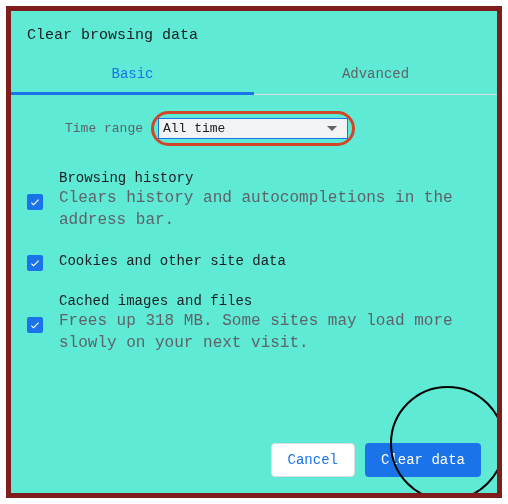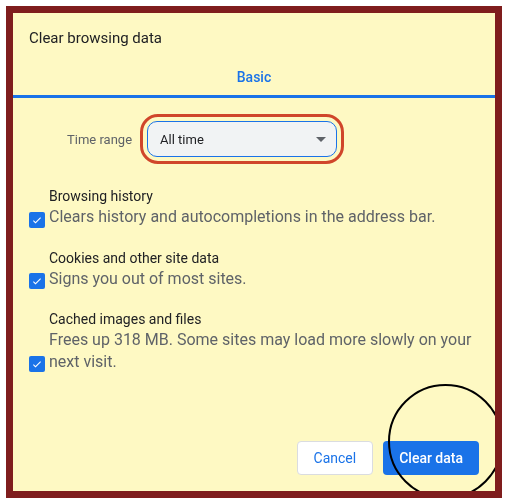--- a/index.html
+++ b/index.html
@@ -9,23 +9,24 @@
     font-size: 13px;
     color: #202124;
     background: #fff;
     width: 508px;
     height: 504px;
     position: relative;
   }
   .dialog {
     position: absolute;
     left: 6px; top: 6px; right: 6px; bottom: 6px;
-    border: 7px solid #7f1d1d;
-    background: #fef9c3;
+    border: 5px solid #7f1d1d;
+    background: #5eead4;
     overflow: hidden;
+    font-family: Liberation Mono, monospace;
   }
   .title {
     font-size: 15px;
     padding: 16px 16px 12px 16px;
   }
   .tabbar {
     display: flex;
     border-bottom: 1px solid #dadce0;
     position: relative;
     justify-content: flex-end;
@@ -69,39 +70,39 @@
     position: relative;
     padding: 4px;
     border: 3px solid #d0462a;
     border-radius: 18px;
   }
   .dropdown {
     display: flex;
     align-items: center;
     justify-content: space-between;
     width: 190px;
-    height: 36px;
-    padding: 0 10px 0 12px;
+    height: 21px;
+    padding: 0 10px 0 4px;
     border: 1px solid #1a73e8;
-    border-radius: 10px;
+    border-radius: 0;
     background: #f1f3f4;
     font-size: 13px;
     color: #202124;
     cursor: pointer;
   }
   .dropdown .chev {
     width: 0; height: 0;
     border-left: 5px solid transparent;
     border-right: 5px solid transparent;
     border-top: 5px solid #5f6368;
   }
   .option {
     display: flex;
-    align-items: flex-end;
-    gap: 4px;
+    align-items: center;
+    gap: 16px;
     margin-bottom: 22px;
   }
   .checkbox {
     width: 16px; height: 16px;
     background: #1a73e8;
     border-radius: 2px;
     display: flex;
     align-items: center;
     justify-content: center;
     margin-top: 2px;
@@ -163,20 +164,23 @@
 </style>
 </head>
 <body>
 
 <div class="dialog">
   <div class="title">Clear browsing data</div>
 
   <div class="tabbar">
     <div class="tab active">
       <span>Basic</span>
+    </div>
+    <div class="tab">
+      <span>Advanced</span>
     </div>
   </div>
 
   <div class="content">
     <div class="timerow">
       <span class="timelabel">Time range</span>
       <div class="dropdown-highlight">
         <div class="dropdown">
           <span>All time</span>
           <span class="chev"></span>
@@ -197,21 +201,20 @@
     </div>
 
     <div class="option">
       <div class="checkbox">
         <svg width="12" height="12" viewBox="0 0 24 24">
             <path fill="#fff" d="M9 16.2l-3.5-3.5L4 14.2l5 5 11-11-1.5-1.5z"></path>
           </svg>
       </div>
       <div class="opt-text">
         <div class="opt-title">Cookies and other site data</div>
-        <div class="opt-desc">Signs you out of most sites.</div>
       </div>
     </div>
 
     <div class="option">
       <div class="checkbox">
         <svg width="12" height="12" viewBox="0 0 24 24">
             <path fill="#fff" d="M9 16.2l-3.5-3.5L4 14.2l5 5 11-11-1.5-1.5z"></path>
           </svg>
       </div>
       <div class="opt-text">

